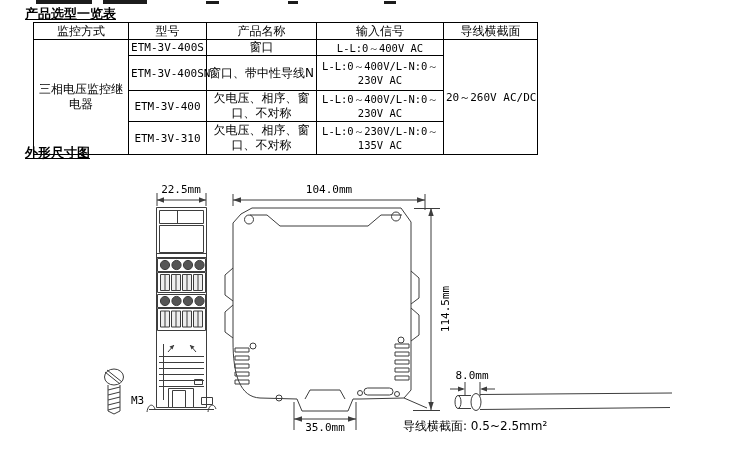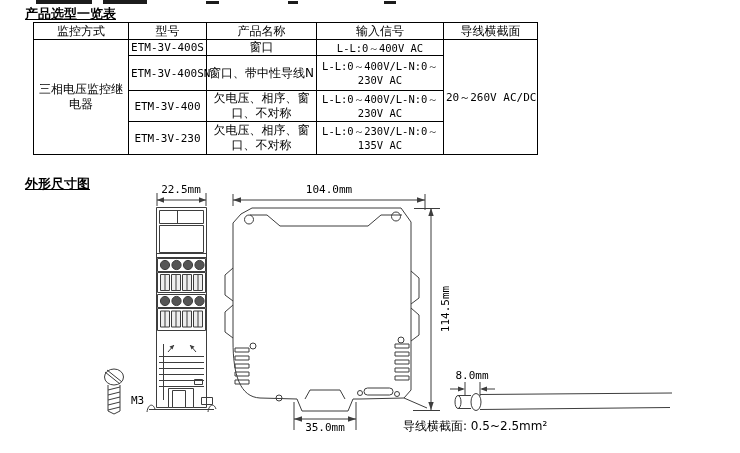--- a/index.html
+++ b/index.html
@@ -64,28 +64,28 @@
         <td class="mono">ETM-3V-400SN</td>
         <td>窗口、带中性导线N</td>
         <td class="sig">L-L:0～400V/L-N:0～230V AC</td>
       </tr>
       <tr style="height:28px">
         <td class="mono">ETM-3V-400</td>
         <td>欠电压、相序、窗口、不对称</td>
         <td class="sig">L-L:0～400V/L-N:0～230V AC</td>
       </tr>
       <tr style="height:33px">
-        <td class="mono">ETM-3V-230</td>
+        <td class="mono">ETM-3V-310</td>
         <td>欠电压、相序、窗口、不对称</td>
         <td class="sig">L-L:0～230V/L-N:0～135V AC</td>
       </tr>
     </tbody>
   </table>
 
-  <div class="sec-title" style="top:175px;font-family:Liberation Mono, monospace;">外形尺寸图</div>
+  <div class="sec-title" style="top:144px;font-family:Liberation Mono, monospace;">外形尺寸图</div>
 
   <svg id="diagram-svg" viewBox="0 0 740 453" fill="none" stroke="#3d3d3d" stroke-width="1">
 
     <g>
 
       <line x1="157" y1="193" x2="157" y2="206"></line>
       <line x1="206" y1="193" x2="206" y2="206"></line>
       <line x1="157" y1="200" x2="206" y2="200"></line>
       <polygon points="157,200 164,197.3 164,202.7" fill="#3d3d3d" stroke="none"></polygon>
       <polygon points="206,200 199,197.3 199,202.7" fill="#3d3d3d" stroke="none"></polygon>

